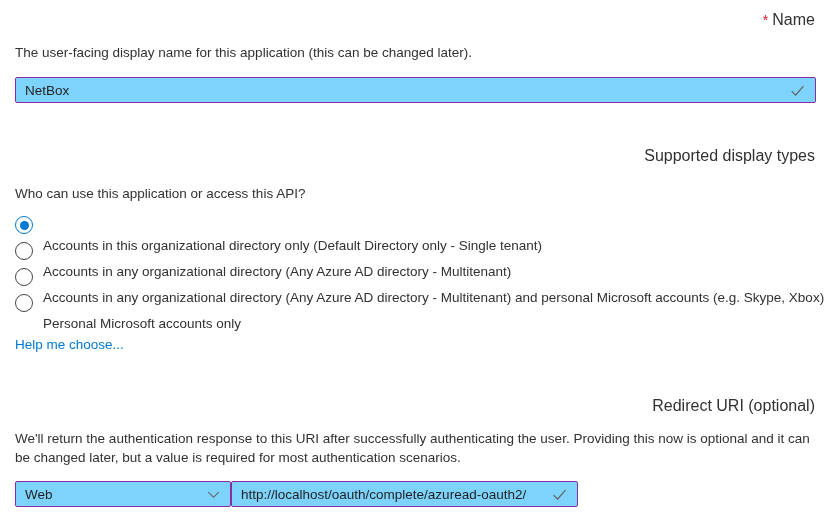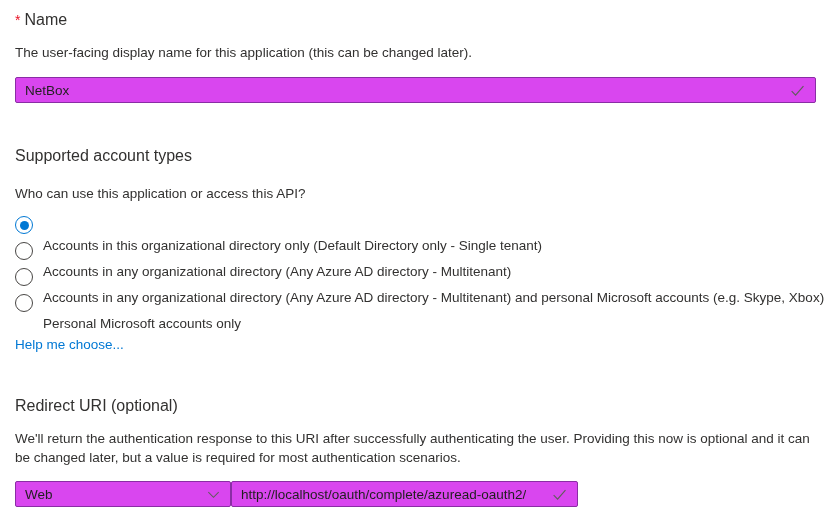--- a/index.html
+++ b/index.html
@@ -11,36 +11,37 @@
     color: #323130;
     padding: 10px 14px 0 15px;
     overflow: hidden;
   }
   .section-title {
     font-size: 16px;
     font-weight: 400;
     color: #323130;
     line-height: 20px;
     margin: 0;
+    text-align: right;
   }
   .required-marker { color: #e81123; margin-right: 4px; font-size: 14px; }
   .desc {
     margin: 13px 0 0 0;
     font-size: 13.5px;
     line-height: 19px;
     color: #323130;
     max-width: 805px;
   }
   
   .field {
     margin-top: 15px;
     height: 26px;
     border: 1.5px solid #8a2da5;
     border-radius: 2px;
-    background: #d946ef;
+    background: #7dd3fc;
     display: flex;
     align-items: center;
     padding: 0 9px;
   }
   .field .value { font-size: 13.5px; color: #201f1e; white-space: nowrap; overflow: hidden; }
   .field .trail-icon { margin-left: auto; display: flex; align-items: center; }
   .name-field { width: 801px; }
   
   .sec2-title { margin-top: 43px; }
   .question { margin-top: 18px; }
@@ -95,21 +96,21 @@
 <div class="field name-field">
   <span class="value">NetBox</span>
   <span class="trail-icon">
     <svg width="17" height="17" viewBox="0 0 16 16">
       <path d="M2.5 8.6 L6.2 12.3 L13.6 3.8" stroke="#605e5c" stroke-width="1.1" fill="none"></path>
     </svg>
   </span>
 </div>
 
 
-<h2 class="section-title sec2-title">Supported account types</h2>
+<h2 class="section-title sec2-title">Supported display types</h2>
 
 <p class="desc question">Who can use this application or access this API?</p>
 
 <div class="radio-group">
   <div class="radio-row selected">
     <span class="radio-outer">
         <span class="radio-inner"></span>
       </span>
     <span class="radio-label">Accounts in this organizational directory only (Default Directory only - Single tenant)</span>
   </div>

